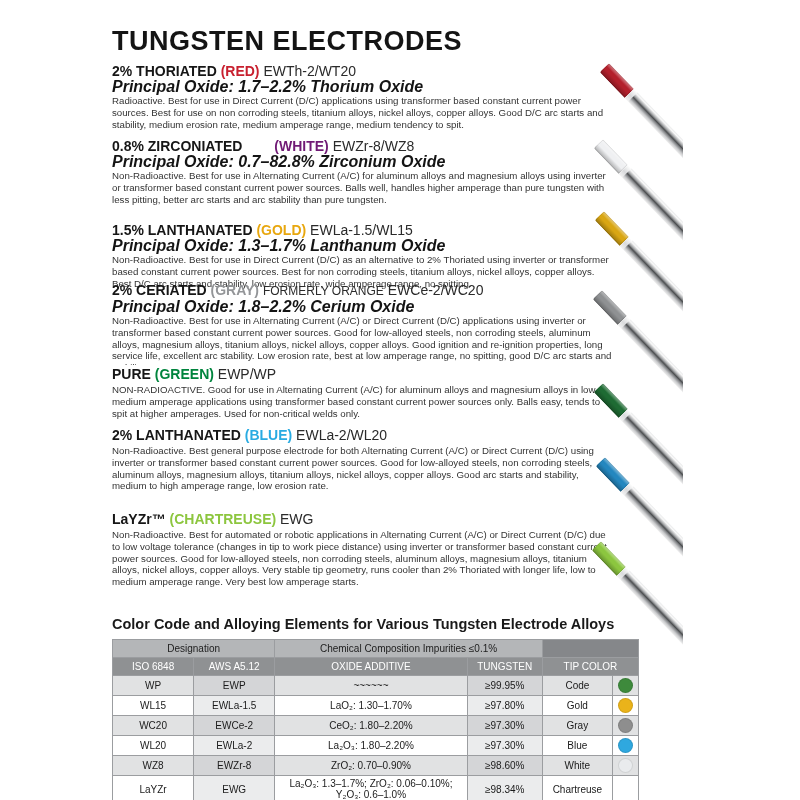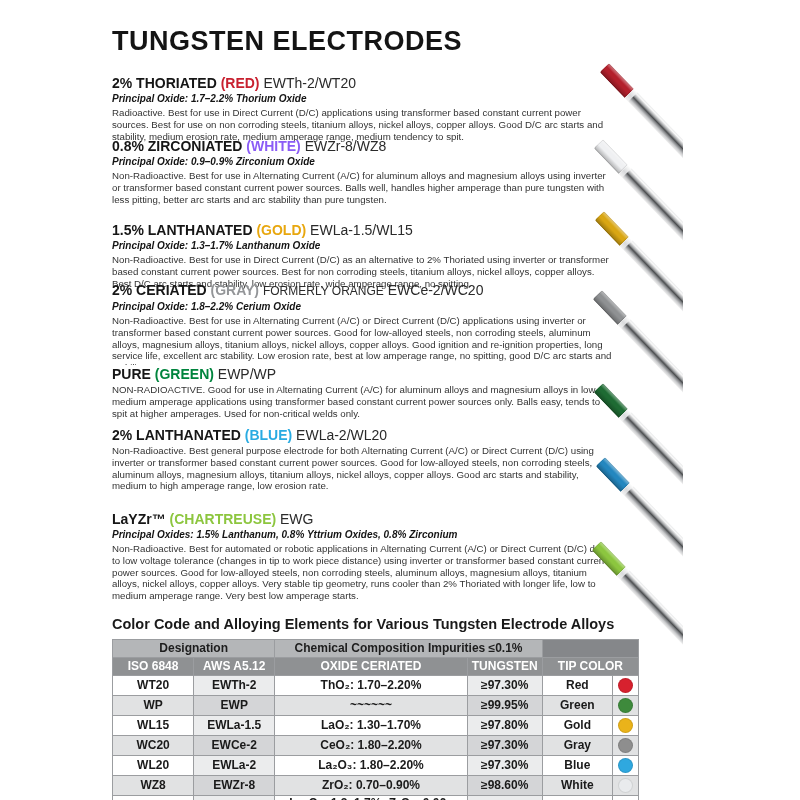--- a/index.html
+++ b/index.html
@@ -7,39 +7,39 @@
   .page{position:relative;width:683px;height:800px;overflow:hidden;background:#fff;}
 
   .doc-title{position:absolute;left:112px;top:26px;font-size:27px;font-weight:bold;letter-spacing:.5px;color:#141414;}
 
   .sections{position:absolute;left:112px;top:28px;width:505px;height:592px;}
   .sec{position:absolute;left:0;width:505px;overflow:hidden;}
   .sec-head{font-size:14px;font-weight:bold;color:#161616;line-height:15px;white-space:nowrap;}
   .sec-head .cword{font-weight:bold;}
   .sec-head .fnote{font-weight:normal;font-size:12px;color:#2a2a2a;}
   .sec-head .code{font-weight:normal;color:#2a2a2a;}
-  .sec-oxide{font-size:10px;font-weight:bold;font-style:italic;color:#141414;line-height:12px;margin-top:2px;}
+  .sec-oxide{font-size:16px;font-weight:bold;font-style:italic;color:#141414;line-height:12px;margin-top:2px;}
   .sec-body{font-size:9.7px;color:#333;line-height:11.8px;margin-top:2px;width:503px;}
 
   
   .rods{position:absolute;left:588px;top:40px;width:117px;height:625px;overflow:hidden;}
   .rod{position:absolute;display:flex;width:150px;height:13px;transform:rotate(46deg);transform-origin:0 0;}
   .rod .cap{width:36px;height:100%;border-radius:2px 0 0 2px;
     background-image:linear-gradient(to bottom,rgba(255,255,255,.45),rgba(255,255,255,0) 32%,rgba(0,0,0,0) 55%,rgba(0,0,0,.28));
     box-shadow:inset 0 0 0 1px rgba(0,0,0,.10);}
   .rod .band{width:5px;height:100%;background:linear-gradient(to bottom,#ffffff,#d9dadc 55%,#f2f2f2);}
   .rod .shaft{flex:1;height:100%;
     background:linear-gradient(to bottom,#e9eaeb 0%,#f9f9f9 14%,#a2a4a6 36%,#4b4d4f 50%,#808285 60%,#c9cacc 80%,#f0f0f0 100%);}
 
   
   .table-wrap{position:absolute;left:112px;top:616px;width:527px;}
   .table-title{font-size:14.5px;font-weight:bold;color:#1a1a1a;margin:0 0 7px 0;}
   table.cc{border-collapse:collapse;width:527px;table-layout:fixed;}
   table.cc td{border:1px solid #9b9da0;text-align:center;vertical-align:middle;
-    font-size:12px;font-weight:bold;color:#1a1a1a;padding:2px 2px;line-height:11px;}
+    font-size:10px;font-weight:normal;color:#1a1a1a;padding:2px 2px;line-height:11px;}
   tr.hg td{background:#b4b6b8;color:#1d1d1d;height:13px;}
   tr.hg td.dkempty{background:#85878a;}
   tr.hc td{background:#8f9193;color:#ffffff;height:13px;}
   tbody tr.odd td{background:#ffffff;}
   tbody tr.odd td.tint{background:#ebeced;}
   tbody tr.even td{background:#e1e2e3;}
   tbody tr.even td.tint{background:#d4d5d7;}
   tbody td{height:14px;}
   tbody tr:last-child td{border-bottom:3px solid #54565a;}
   .dot{display:inline-block;width:13px;height:13px;border-radius:50%;
@@ -47,37 +47,37 @@
 </style>
 </head>
 <body>
 
 <div class="page">
 
   <div class="doc-title">TUNGSTEN ELECTRODES</div>
 
   <div class="sections">
 
-    <section class="sec" style="top:48px;height:74px">
+    <section class="sec" style="top:36px;height:74px">
       <div class="sec-head">
         <span>2% THORIATED</span>
         <span class="cword" style="color: rgb(200, 32, 47);">(RED)</span>
         <span class="code">EWTh-2/WT20</span>
       </div>
       <div class="sec-oxide">Principal Oxide: 1.7–2.2% Thorium Oxide</div>
       <div class="sec-body">Radioactive. Best for use in Direct Current (D/C) applications using transformer based constant current power sources. Best for use on non corroding steels, titanium alloys, nickel alloys, copper alloys. Good D/C arc starts and stability, medium erosion rate, medium amperage range, medium tendency to spit.</div>
     </section>
 
     <section class="sec" style="top:111px;height:70px">
       <div class="sec-head">
         <span>0.8% ZIRCONIATED</span>
-        <span class="cword" style="color: #8b5cf6;">(WHITE)</span>
+        <span class="cword" style="color: #701a75; margin-left: 28px;">(WHITE)</span>
         <span class="code">EWZr-8/WZ8</span>
       </div>
-      <div class="sec-oxide">Principal Oxide: 0.9–0.9% Zirconium Oxide</div>
+      <div class="sec-oxide">Principal Oxide: 0.7–82.8% Zirconium Oxide</div>
       <div class="sec-body">Non-Radioactive. Best for use in Alternating Current (A/C) for aluminum alloys and magnesium alloys using inverter or transformer based constant current power sources. Balls well, handles higher amperage than pure tungsten with less pitting, better arc starts and arc stability than pure tungsten.</div>
     </section>
 
     <section class="sec" style="top:195px;height:70px">
       <div class="sec-head">
         <span>1.5% LANTHANATED</span>
         <span class="cword" style="color: rgb(232, 167, 14);">(GOLD)</span>
         <span class="code">EWLa-1.5/WL15</span>
       </div>
       <div class="sec-oxide">Principal Oxide: 1.3–1.7% Lanthanum Oxide</div>
@@ -112,21 +112,20 @@
       </div>
       <div class="sec-body">Non-Radioactive. Best general purpose electrode for both Alternating Current (A/C) or Direct Current (D/C) using inverter or transformer based constant current power sources. Good for low-alloyed steels, non corroding steels, aluminum alloys, magnesium alloys, titanium alloys, nickel alloys, copper alloys. Good arc starts and stability, medium to high amperage range, low erosion rate.</div>
     </section>
 
     <section class="sec" style="top:484px;height:106px">
       <div class="sec-head">
         <span>LaYZr™</span>
         <span class="cword" style="color: rgb(141, 198, 63); margin-top: 42px;">(CHARTREUSE)</span>
         <span class="code">EWG</span>
       </div>
-      <div class="sec-oxide">Principal Oxides: 1.5% Lanthanum, 0.8% Yttrium Oxides, 0.8% Zirconium</div>
       <div class="sec-body">Non-Radioactive. Best for automated or robotic applications in Alternating Current (A/C) or Direct Current (D/C) due to low voltage tolerance (changes in tip to work piece distance) using inverter or transformer based constant current power sources. Good for low-alloyed steels, non corroding steels, aluminum alloys, magnesium alloys, titanium alloys, nickel alloys, copper alloys. Very stable tip geometry, runs cooler than 2% Thoriated with longer life, low to medium amperage range. Very best low amperage starts.</div>
     </section>
 
   </div>
 
   <div class="rods">
     <div class="rod" style="left:21px;top:23px">
       <div class="cap" style="background-color: rgb(179, 32, 44);"></div>
       <div class="band"></div>
       <div class="shaft"></div>
@@ -176,40 +175,32 @@
       </colgroup>
       <thead>
         <tr class="hg">
           <td colspan="2">Designation</td>
           <td colspan="2">Chemical Composition Impurities ≤0.1%</td>
           <td colspan="2" class="dkempty"></td>
         </tr>
         <tr class="hc">
           <td>ISO 6848</td>
           <td>AWS A5.12</td>
-          <td>OXIDE CERIATED</td>
+          <td>OXIDE ADDITIVE</td>
           <td>TUNGSTEN</td>
           <td colspan="2">TIP COLOR</td>
         </tr>
       </thead>
       <tbody>
-        <tr class="odd">
-          <td>WT20</td>
-          <td class="tint">EWTh-2</td>
-          <td>ThO₂: 1.70–2.20%</td>
-          <td class="tint">≥97.30%</td>
-          <td>Red</td>
-          <td><span class="dot" style="background-color: rgb(215, 33, 46);"></span></td>
-        </tr>
         <tr class="even">
           <td>WP</td>
           <td class="tint">EWP</td>
           <td>~~~~~~</td>
           <td class="tint">≥99.95%</td>
-          <td>Green</td>
+          <td>Code</td>
           <td><span class="dot" style="background-color: rgb(62, 138, 60);"></span></td>
         </tr>
         <tr class="odd">
           <td>WL15</td>
           <td class="tint">EWLa-1.5</td>
           <td>LaO₂: 1.30–1.70%</td>
           <td class="tint">≥97.80%</td>
           <td>Gold</td>
           <td><span class="dot" style="background-color: rgb(234, 179, 26);"></span></td>
         </tr>

